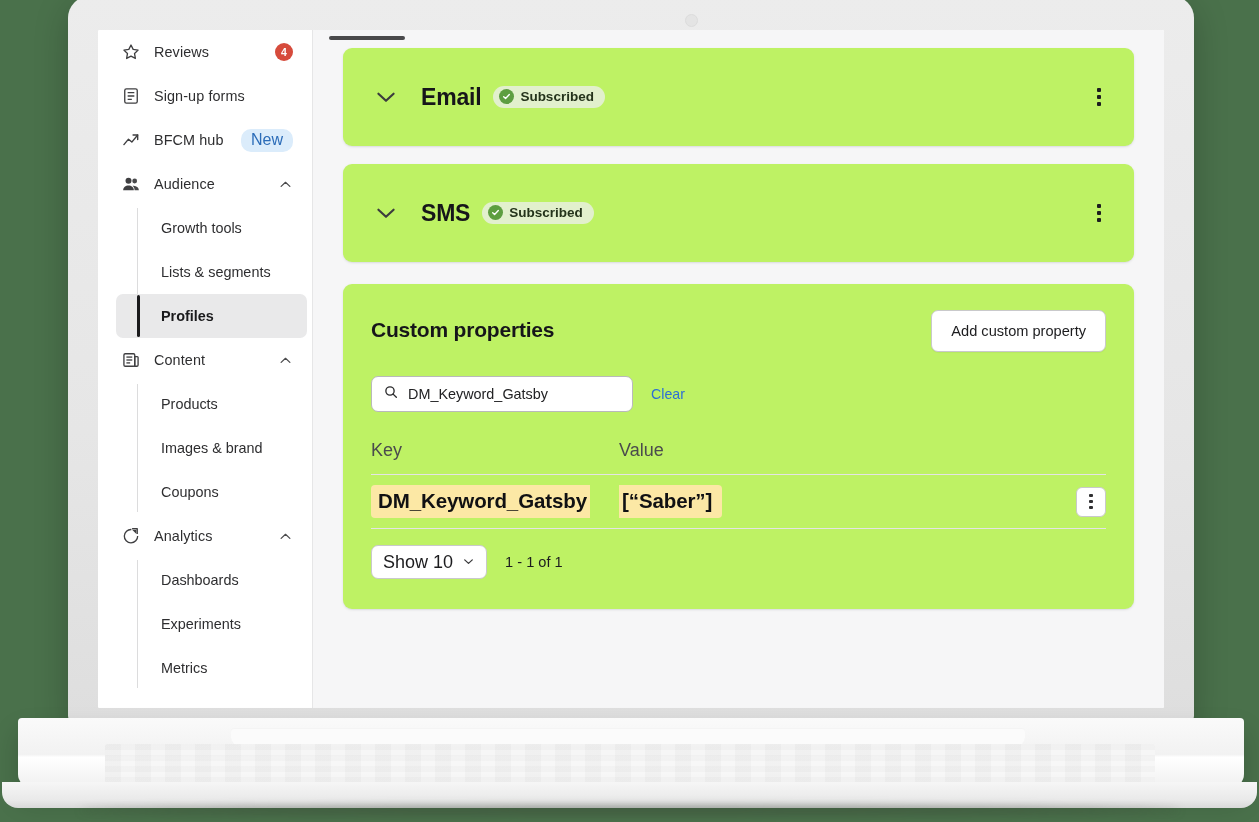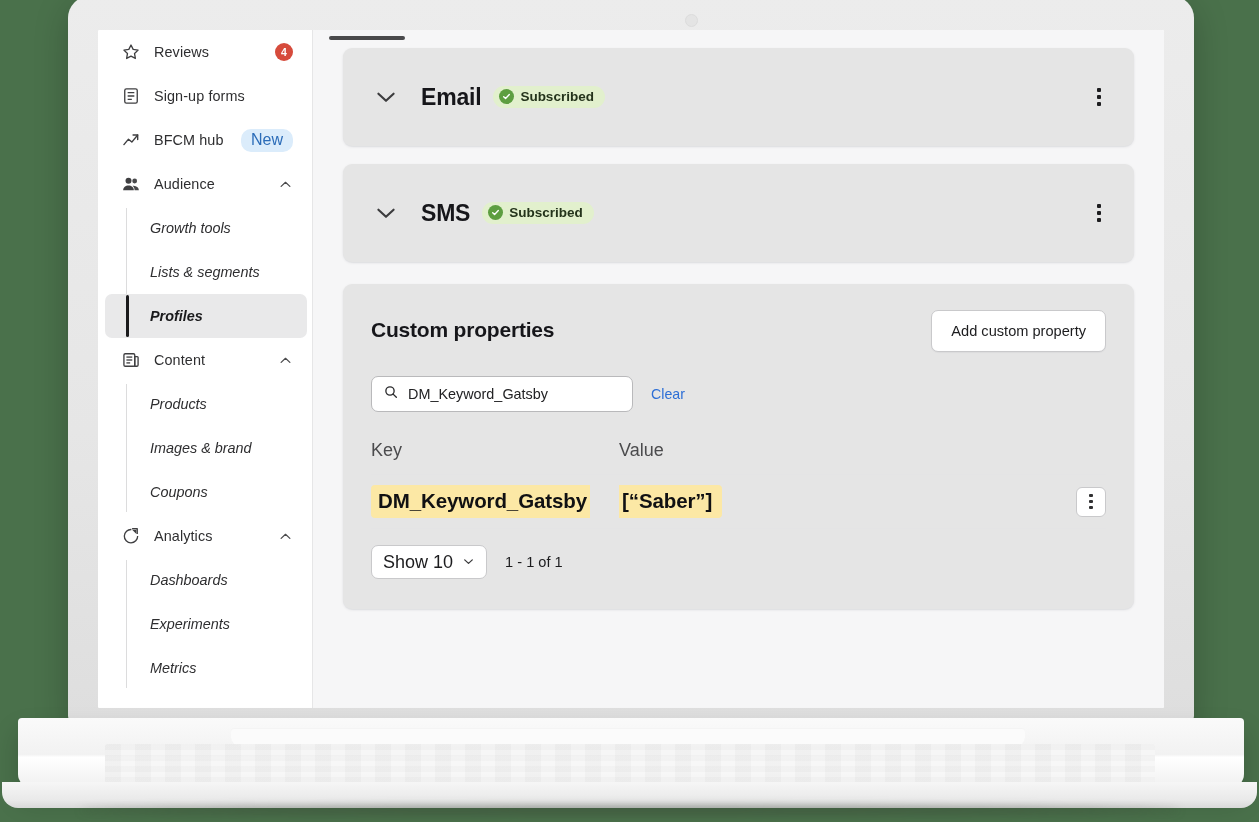--- a/index.html
+++ b/index.html
@@ -161,22 +161,21 @@
   .chev {
     width: 15px;
     height: 15px;
     color: #4a4a4c;
     flex: 0 0 15px;
   }
 
   
   .nav-children {
     position: relative;
-    margin-left: 1px;
-    font-style: italic;
+    margin-left: 12px;
   }
   .nav-children::before {
     content: "";
     position: absolute;
     left: 27px;
     top: 2px;
     bottom: 2px;
     width: 1px;
     background: #dcdcdd;
   }
@@ -257,21 +256,21 @@
     position: absolute;
     left: 16px;
     top: 6px;
     width: 76px;
     height: 3.5px;
     background: #4a4a4c;
     border-radius: 2px;
   }
 
   .card {
-    background: #e5e5e5;
+    background: #bef264;
     border-radius: 9px;
     box-shadow: 0 1px 3px rgba(16,24,40,.08), 0 1px 1px rgba(16,24,40,.04);
   }
 
   .channel-card {
     height: 98px;
     display: flex;
     align-items: center;
     padding: 0 22px 0 30px;
     margin-top: 18px;

